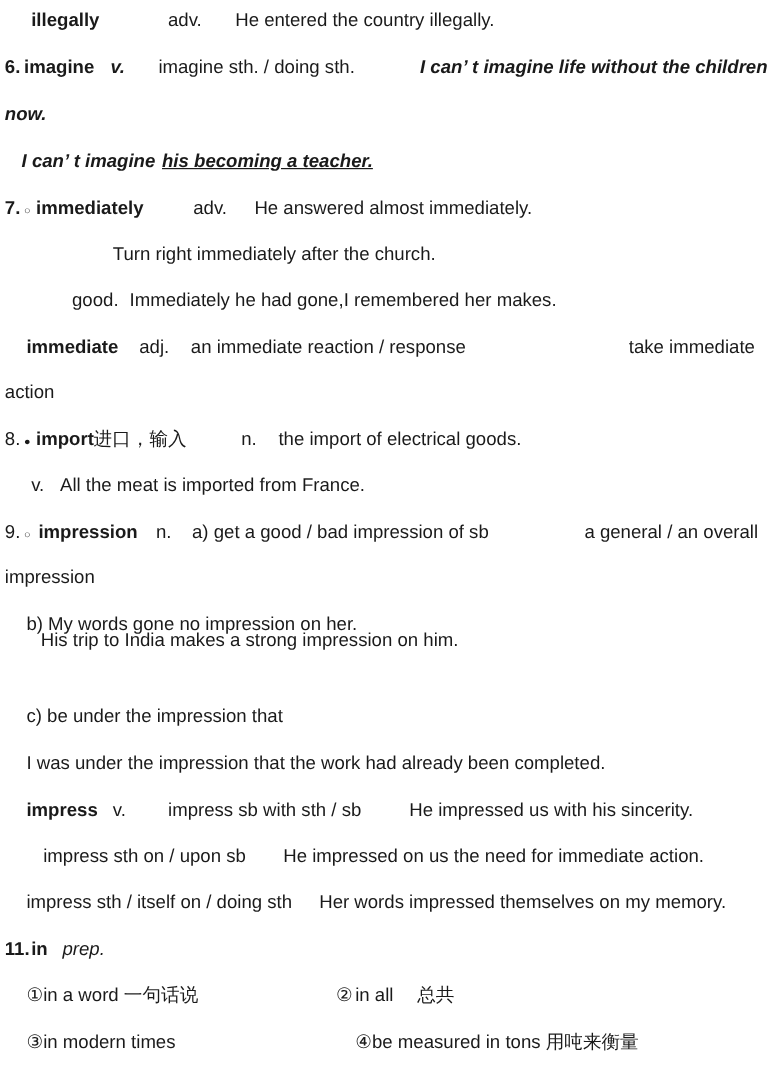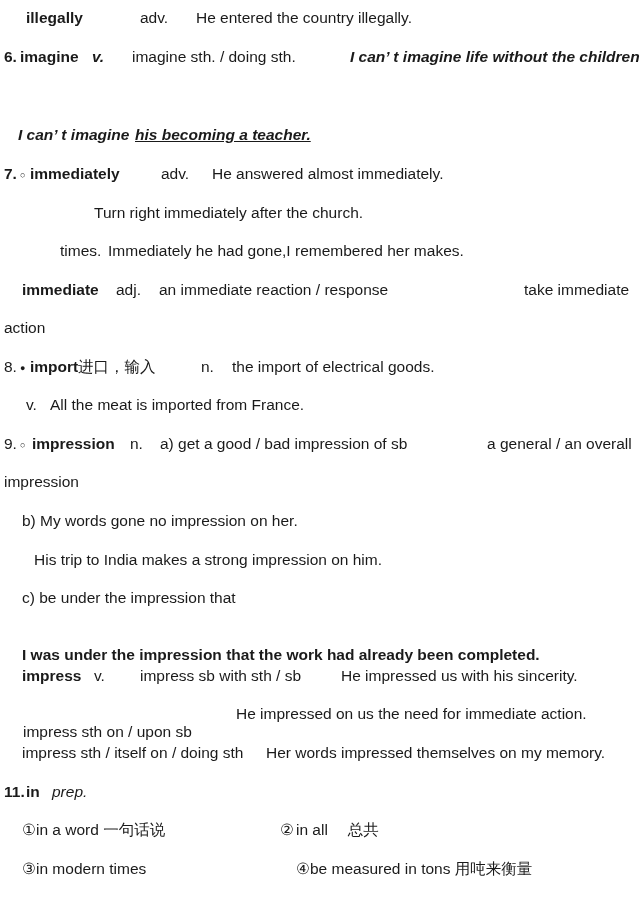--- a/index.html
+++ b/index.html
@@ -28,33 +28,34 @@
     white-space: pre;
     color: #1a1a1a;
   }
 </style>
 </head>
 <body>
 
 <div class="page" id="page-root">
     <div class="line" style="position: absolute; left: 0px; top: 10px; width: 640px; height: 22px;"><span style="position: absolute; left: 26px; top: 0px; white-space: pre; font-weight: bold;">illegally</span><span style="position: absolute; left: 140px; top: 0px; white-space: pre;">adv.</span><span style="position: absolute; left: 196px; top: 0px; white-space: pre;">He entered the country illegally.</span></div>
     <div class="line" style="position: absolute; left: 0px; top: 49px; width: 640px; height: 22px;"><span style="position: absolute; left: 4px; top: 0px; white-space: pre; font-weight: bold;">6.</span><span style="position: absolute; left: 20px; top: 0px; white-space: pre; font-weight: bold;">imagine</span><span style="position: absolute; left: 92px; top: 0px; white-space: pre; font-weight: bold; font-style: italic;">v.</span><span style="position: absolute; left: 132px; top: 0px; white-space: pre;">imagine sth. / doing sth.</span><span style="position: absolute; left: 350px; top: 0px; white-space: pre; font-weight: bold; font-style: italic;">I can’ t imagine life without the children</span></div>
+    <div class="line" style="position: absolute; left: 0px; top: 88px; width: 640px; height: 22px;"><span style="position: absolute; left: 4px; top: 0px; white-space: pre; font-weight: bold; font-style: italic;">now.</span></div>
     <div class="line" style="position: absolute; left: 0px; top: 127px; width: 640px; height: 22px;"><span style="position: absolute; left: 18px; top: 0px; white-space: pre; font-weight: bold; font-style: italic;">I can’ t imagine </span><span style="position: absolute; left: 135px; top: 0px; white-space: pre; font-weight: bold; font-style: italic; text-decoration: underline;">his becoming a teacher.</span></div>
     <div class="line" style="position: absolute; left: 0px; top: 166px; width: 640px; height: 22px;"><span style="position: absolute; left: 4px; top: 0px; white-space: pre; font-weight: bold;">7.</span><span style="position: absolute; left: 20px; top: 5px; white-space: pre; font-size: 9px;">○</span><span style="position: absolute; left: 30px; top: 0px; white-space: pre; font-weight: bold;">immediately</span><span style="position: absolute; left: 161px; top: 0px; white-space: pre;">adv.</span><span style="position: absolute; left: 212px; top: 0px; white-space: pre;">He answered almost immediately.</span></div>
     <div class="line" style="position: absolute; left: 0px; top: 205px; width: 640px; height: 22px; text-align: right;"><span style="position: absolute; left: 94px; top: 0px; white-space: pre;">Turn right immediately after the church.</span></div>
-    <div class="line" style="position: absolute; left: 0px; top: 243px; width: 640px; height: 22px;"><span style="position: absolute; left: 60px; top: 0px; white-space: pre;">times.</span><span style="position: absolute; left: 108px; top: 0px; white-space: pre;">Immediately he had gone,I remembered her makes.</span></div>
+    <div class="line" style="position: absolute; left: 0px; top: 243px; width: 640px; height: 22px;"><span style="position: absolute; left: 60px; top: 0px; white-space: pre;">good.</span><span style="position: absolute; left: 108px; top: 0px; white-space: pre;">Immediately he had gone,I remembered her makes.</span></div>
     <div class="line" style="position: absolute; left: 0px; top: 282px; width: 640px; height: 22px;"><span style="position: absolute; left: 22px; top: 0px; white-space: pre; font-weight: bold;">immediate</span><span style="position: absolute; left: 116px; top: 0px; white-space: pre;">adj.</span><span style="position: absolute; left: 159px; top: 0px; white-space: pre;">an immediate reaction / response</span><span style="position: absolute; left: 524px; top: 0px; white-space: pre;">take immediate</span></div>
     <div class="line" style="position: absolute; left: 0px; top: 320px; width: 553px; height: 22px;"><span style="position: absolute; left: 4px; top: 0px; white-space: pre;">action</span></div>
     <div class="line" style="position: absolute; left: 0px; top: 359px; width: 640px; height: 22px;"><span style="position: absolute; left: 4px; top: 0px; white-space: pre;">8.</span><span style="position: absolute; left: 20px; top: 5px; white-space: pre; font-size: 9px;">●</span><span style="position: absolute; left: 30px; top: 0px; white-space: pre; font-weight: bold;">import</span><span style="position: absolute; left: 78px; top: 0px; white-space: pre;">进口，输入</span><span style="position: absolute; left: 201px; top: 0px; white-space: pre;">n.</span><span style="position: absolute; left: 232px; top: 0px; white-space: pre;">the import of electrical goods.</span></div>
     <div class="line" style="position: absolute; left: 0px; top: 397px; width: 640px; height: 22px;"><span style="position: absolute; left: 26px; top: 0px; white-space: pre;">v.</span><span style="position: absolute; left: 50px; top: 0px; white-space: pre;">All the meat is imported from France.</span></div>
     <div class="line" style="position: absolute; left: 0px; top: 436px; width: 640px; height: 22px;"><span style="position: absolute; left: 4px; top: 0px; white-space: pre;">9.</span><span style="position: absolute; left: 20px; top: 5px; white-space: pre; font-size: 9px;">○</span><span style="position: absolute; left: 32px; top: 0px; white-space: pre; font-weight: bold;">impression</span><span style="position: absolute; left: 130px; top: 0px; white-space: pre;">n.</span><span style="position: absolute; left: 160px; top: 0px; white-space: pre;">a) get a good / bad impression of sb</span><span style="position: absolute; left: 487px; top: 0px; white-space: pre;">a general / an overall</span></div>
     <div class="line" style="position: absolute; left: 0px; top: 474px; width: 640px; height: 22px;"><span style="position: absolute; left: 4px; top: 0px; white-space: pre;">impression</span></div>
     <div class="line" style="position: absolute; left: 0px; top: 513px; width: 640px; height: 22px;"><span style="position: absolute; left: 22px; top: 0px; white-space: pre;">b) My words gone no impression on her.</span></div>
-    <div class="line" style="position: absolute; left: 0px; top: 552px; width: 566px; height: 22px;"><span style="position: absolute; left: 34px; top: 0px; white-space: pre;">His trip to India makes a strong impression on him.</span></div>
+    <div class="line" style="position: absolute; left: 0px; top: 526px; width: 566px; height: 22px;"><span style="position: absolute; left: 34px; top: 0px; white-space: pre;">His trip to India makes a strong impression on him.</span></div>
     <div class="line" style="position: absolute; left: 0px; top: 590px; width: 572px; height: 22px;"><span style="position: absolute; left: 22px; top: 0px; white-space: pre;">c) be under the impression that</span></div>
-    <div class="line" style="position: absolute; left: 0px; top: 647px; width: 640px; height: 22px; font-weight: bold;"><span style="position: absolute; left: 22px; top: 0px; white-space: pre;">I was under the impression that the work had already been completed.</span></div>
+    <div class="line" style="position: absolute; left: 0px; top: 629px; width: 640px; height: 22px;"><span style="position: absolute; left: 22px; top: 0px; white-space: pre;">I was under the impression that the work had already been completed.</span></div>
     <div class="line" style="position: absolute; left: 0px; top: 668px; width: 640px; height: 22px;"><span style="position: absolute; left: 22px; top: 0px; white-space: pre; font-weight: bold;">impress</span><span style="position: absolute; left: 94px; top: 0px; white-space: pre;">v.</span><span style="position: absolute; left: 140px; top: 0px; white-space: pre;">impress sb with sth / sb</span><span style="position: absolute; left: 341px; top: 0px; white-space: pre;">He impressed us with his sincerity.</span></div>
-    <div class="line" style="position: absolute; left: 0px; top: 706px; width: 640px; height: 22px;"><span style="position: absolute; left: 23px; top: 0px; white-space: pre; margin-top: 18px;">impress sth on / upon sb</span><span style="position: absolute; left: 236px; top: 0px; white-space: pre;">He impressed on us the need for immediate action.</span></div>
+    <div class="line" style="position: absolute; left: 0px; top: 706px; width: 640px; height: 22px;"><span style="position: absolute; left: 36px; top: 0px; white-space: pre;">impress sth on / upon sb</span><span style="position: absolute; left: 236px; top: 0px; white-space: pre;">He impressed on us the need for immediate action.</span></div>
     <div class="line" style="position: absolute; left: 0px; top: 745px; width: 640px; height: 22px;"><span style="position: absolute; left: 22px; top: 0px; white-space: pre;">impress sth / itself on / doing sth</span><span style="position: absolute; left: 266px; top: 0px; white-space: pre;">Her words impressed themselves on my memory.</span></div>
     <div class="line" style="position: absolute; left: 0px; top: 784px; width: 640px; height: 22px;"><span style="position: absolute; left: 4px; top: 0px; white-space: pre; font-weight: bold;">11.</span><span style="position: absolute; left: 26px; top: 0px; white-space: pre; font-weight: bold;">in</span><span style="position: absolute; left: 52px; top: 0px; white-space: pre; font-style: italic;">prep.</span></div>
     <div class="line" style="position: absolute; left: 0px; top: 822px; width: 640px; height: 22px;"><span style="position: absolute; left: 22px; top: 0px; white-space: pre;">①</span><span style="position: absolute; left: 36px; top: 0px; white-space: pre;">in a word 一句话说</span><span style="position: absolute; left: 280px; top: 0px; white-space: pre;">②</span><span style="position: absolute; left: 296px; top: 0px; white-space: pre;">in all 　总共</span></div>
     <div class="line" style="position: absolute; left: 0px; top: 861px; width: 640px; height: 22px;"><span style="position: absolute; left: 22px; top: 0px; white-space: pre;">③</span><span style="position: absolute; left: 36px; top: 0px; white-space: pre;">in modern times</span><span style="position: absolute; left: 296px; top: 0px; white-space: pre;">④</span><span style="position: absolute; left: 310px; top: 0px; white-space: pre;">be measured in tons 用吨来衡量</span></div>
   </div>
 
 </body></html>

